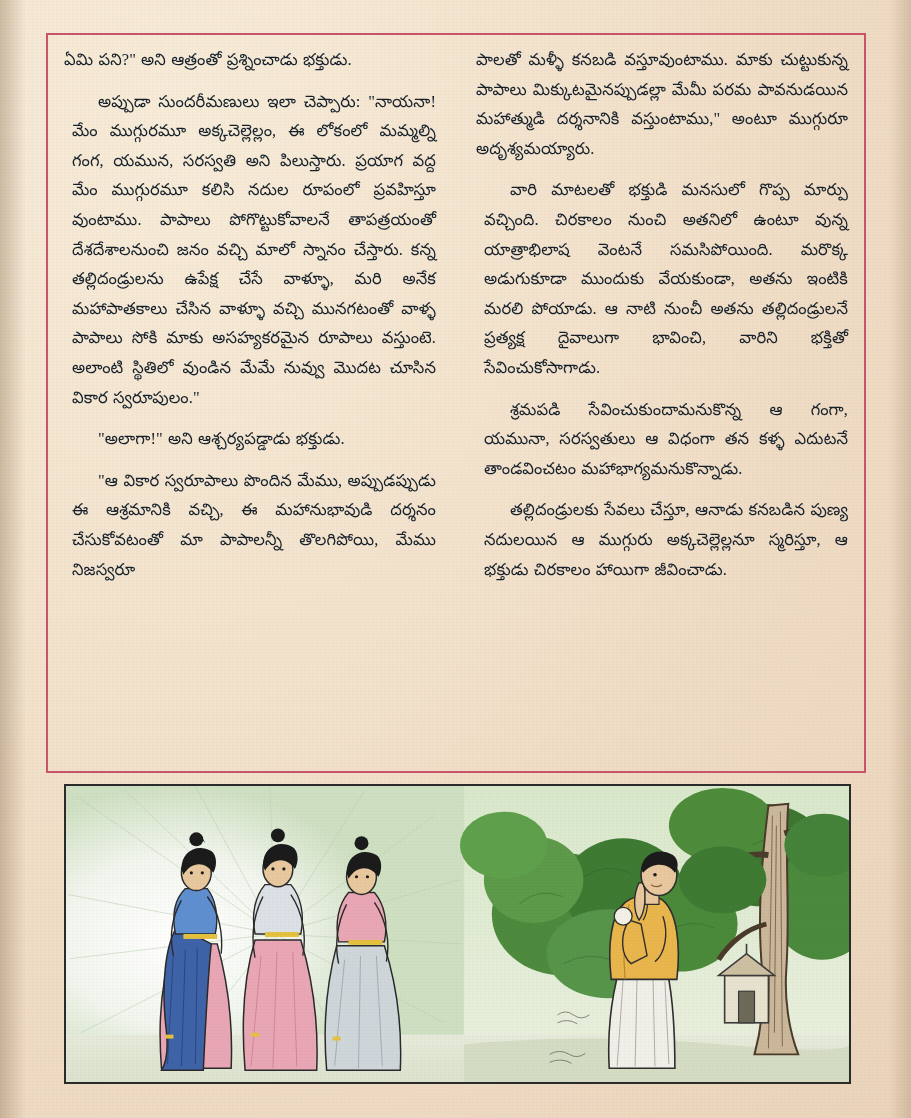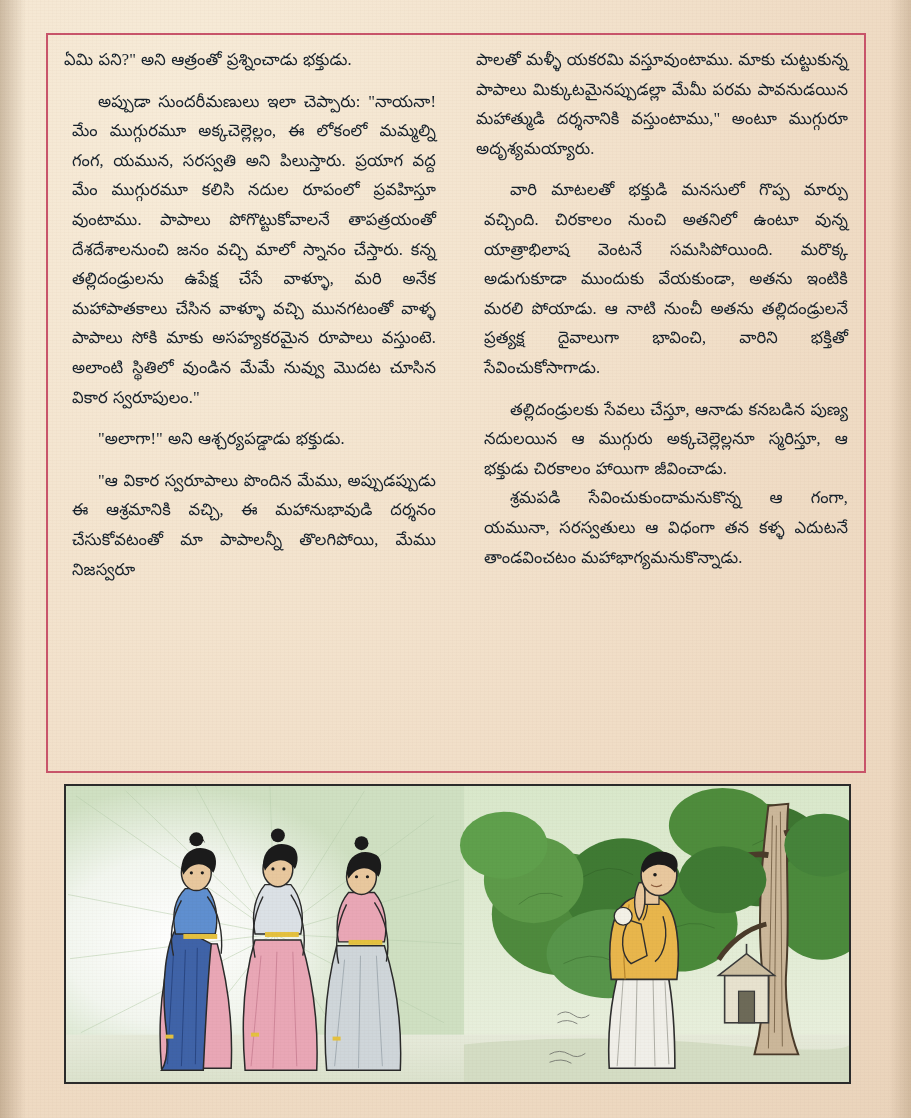--- a/index.html
+++ b/index.html
@@ -109,24 +109,24 @@
   <div class="text-frame">
 
     <div class="column col-left">
       <p class="para noindent">ఏమి పని?" అని ఆత్రంతో ప్రశ్నించాడు భక్తుడు.</p>
       <p class="para indent">అప్పుడా సుందరీమణులు ఇలా చెప్పారు: "నాయనా! మేం ముగ్గురమూ అక్కచెల్లెల్లం, ఈ లోకంలో మమ్మల్ని గంగ, యమున, సరస్వతి అని పిలుస్తారు. ప్రయాగ వద్ద మేం ముగ్గురమూ కలిసి నదుల రూపంలో ప్రవహిస్తూ వుంటాము. పాపాలు పోగొట్టుకోవాలనే తాపత్రయంతో దేశదేశాలనుంచి జనం వచ్చి మాలో స్నానం చేస్తారు. కన్న తల్లిదండ్రులను ఉపేక్ష చేసే వాళ్ళూ, మరి అనేక మహాపాతకాలు చేసిన వాళ్ళూ వచ్చి మునగటంతో వాళ్ళ పాపాలు సోకి మాకు అసహ్యకరమైన రూపాలు వస్తుంటె. అలాంటి స్థితిలో వుండిన మేమే నువ్వు మొదట చూసిన వికార స్వరూపులం."</p>
       <p class="para indent">"అలాగా!" అని ఆశ్చర్యపడ్డాడు భక్తుడు.</p>
       <p class="para indent last">"ఆ వికార స్వరూపాలు పొందిన మేము, అప్పుడప్పుడు ఈ ఆశ్రమానికి వచ్చి, ఈ మహానుభావుడి దర్శనం చేసుకోవటంతో మా పాపాలన్నీ తొలగిపోయి, మేము నిజస్వరూ</p>
     </div>
 
     <div class="column col-right">
-      <p class="para noindent">పాలతో మళ్ళీ యకరమి వస్తూవుంటాము. మాకు చుట్టుకున్న పాపాలు మిక్కుటమైనప్పుడల్లా మేమీ పరమ పావనుడయిన మహాత్ముడి దర్శనానికి వస్తుంటాము," అంటూ ముగ్గురూ అదృశ్యమయ్యారు.</p>
+      <p class="para noindent">పాలతో మళ్ళీ కనబడి వస్తూవుంటాము. మాకు చుట్టుకున్న పాపాలు మిక్కుటమైనప్పుడల్లా మేమీ పరమ పావనుడయిన మహాత్ముడి దర్శనానికి వస్తుంటాము," అంటూ ముగ్గురూ అదృశ్యమయ్యారు.</p>
       <p class="para indent">వారి మాటలతో భక్తుడి మనసులో గొప్ప మార్పు వచ్చింది. చిరకాలం నుంచి అతనిలో ఉంటూ వున్న యాత్రాభిలాష వెంటనే సమసిపోయింది. మరొక్క అడుగుకూడా ముందుకు వేయకుండా, అతను ఇంటికి మరలి పోయాడు. ఆ నాటి నుంచీ అతను తల్లిదండ్రులనే ప్రత్యక్ష దైవాలుగా భావించి, వారిని భక్తితో సేవించుకోసాగాడు.</p>
+      <p class="para indent">శ్రమపడి సేవించుకుందామనుకొన్న ఆ గంగా, యమునా, సరస్వతులు ఆ విధంగా తన కళ్ళ ఎదుటనే తాండవించటం మహాభాగ్యమనుకొన్నాడు.</p>
       <p class="para indent last">తల్లిదండ్రులకు సేవలు చేస్తూ, ఆనాడు కనబడిన పుణ్య నదులయిన ఆ ముగ్గురు అక్కచెల్లెల్లనూ స్మరిస్తూ, ఆ భక్తుడు చిరకాలం హాయిగా జీవించాడు.</p>
-      <p class="para indent">శ్రమపడి సేవించుకుందామనుకొన్న ఆ గంగా, యమునా, సరస్వతులు ఆ విధంగా తన కళ్ళ ఎదుటనే తాండవించటం మహాభాగ్యమనుకొన్నాడు.</p>
     </div>
 
   </div>
 
   <div class="illustration">
     <svg class="illu-svg" viewBox="0 0 787 300" preserveAspectRatio="none">
       <defs>
         <radialGradient id="glow" cx="28%" cy="52%" r="52%">
           <stop offset="0%" stop-color="#ffffff"></stop>
           <stop offset="55%" stop-color="#f2f6ef"></stop>

